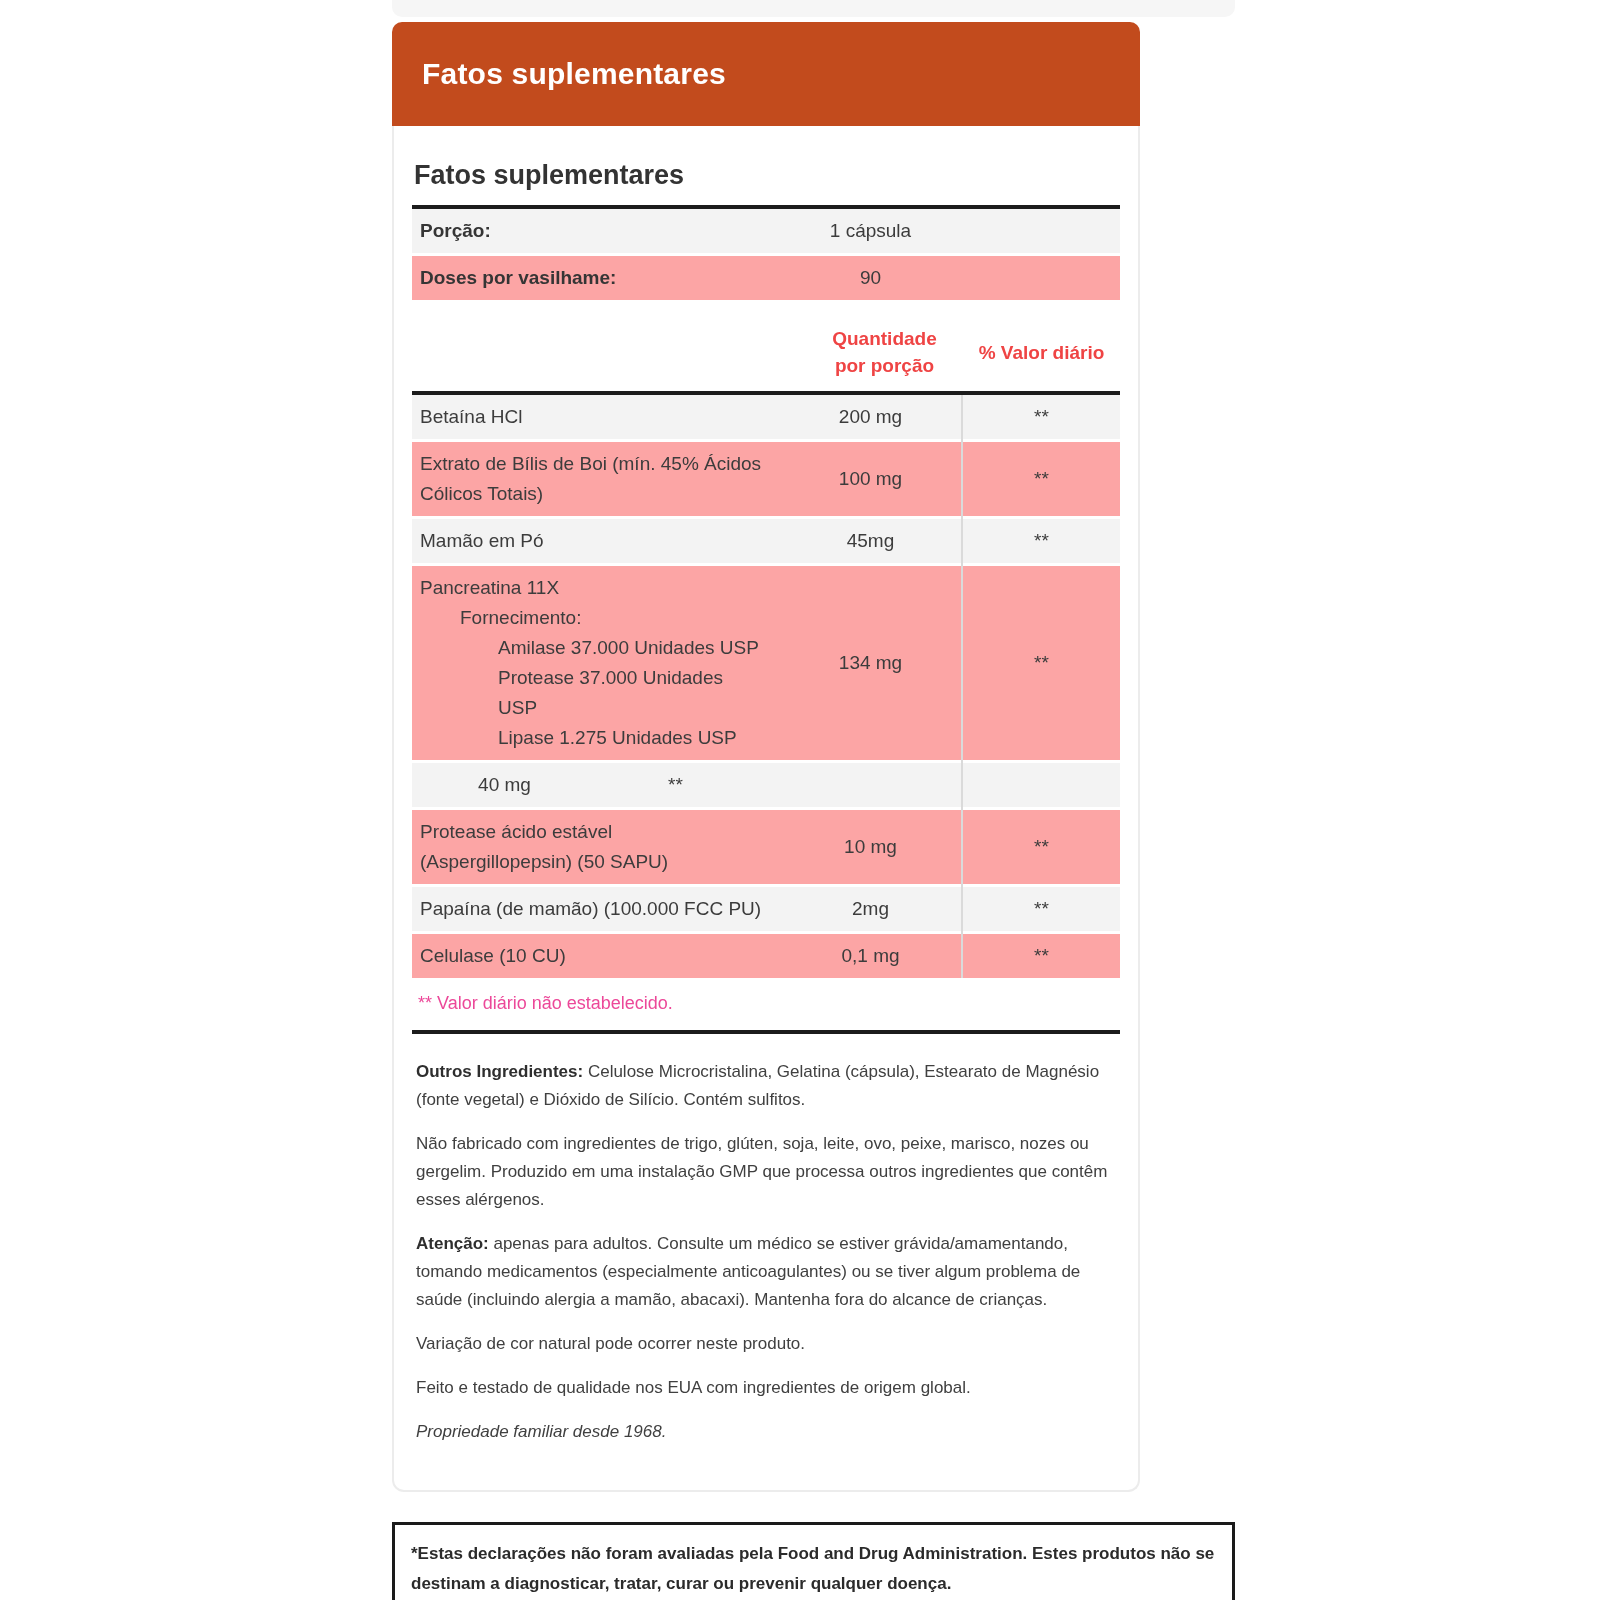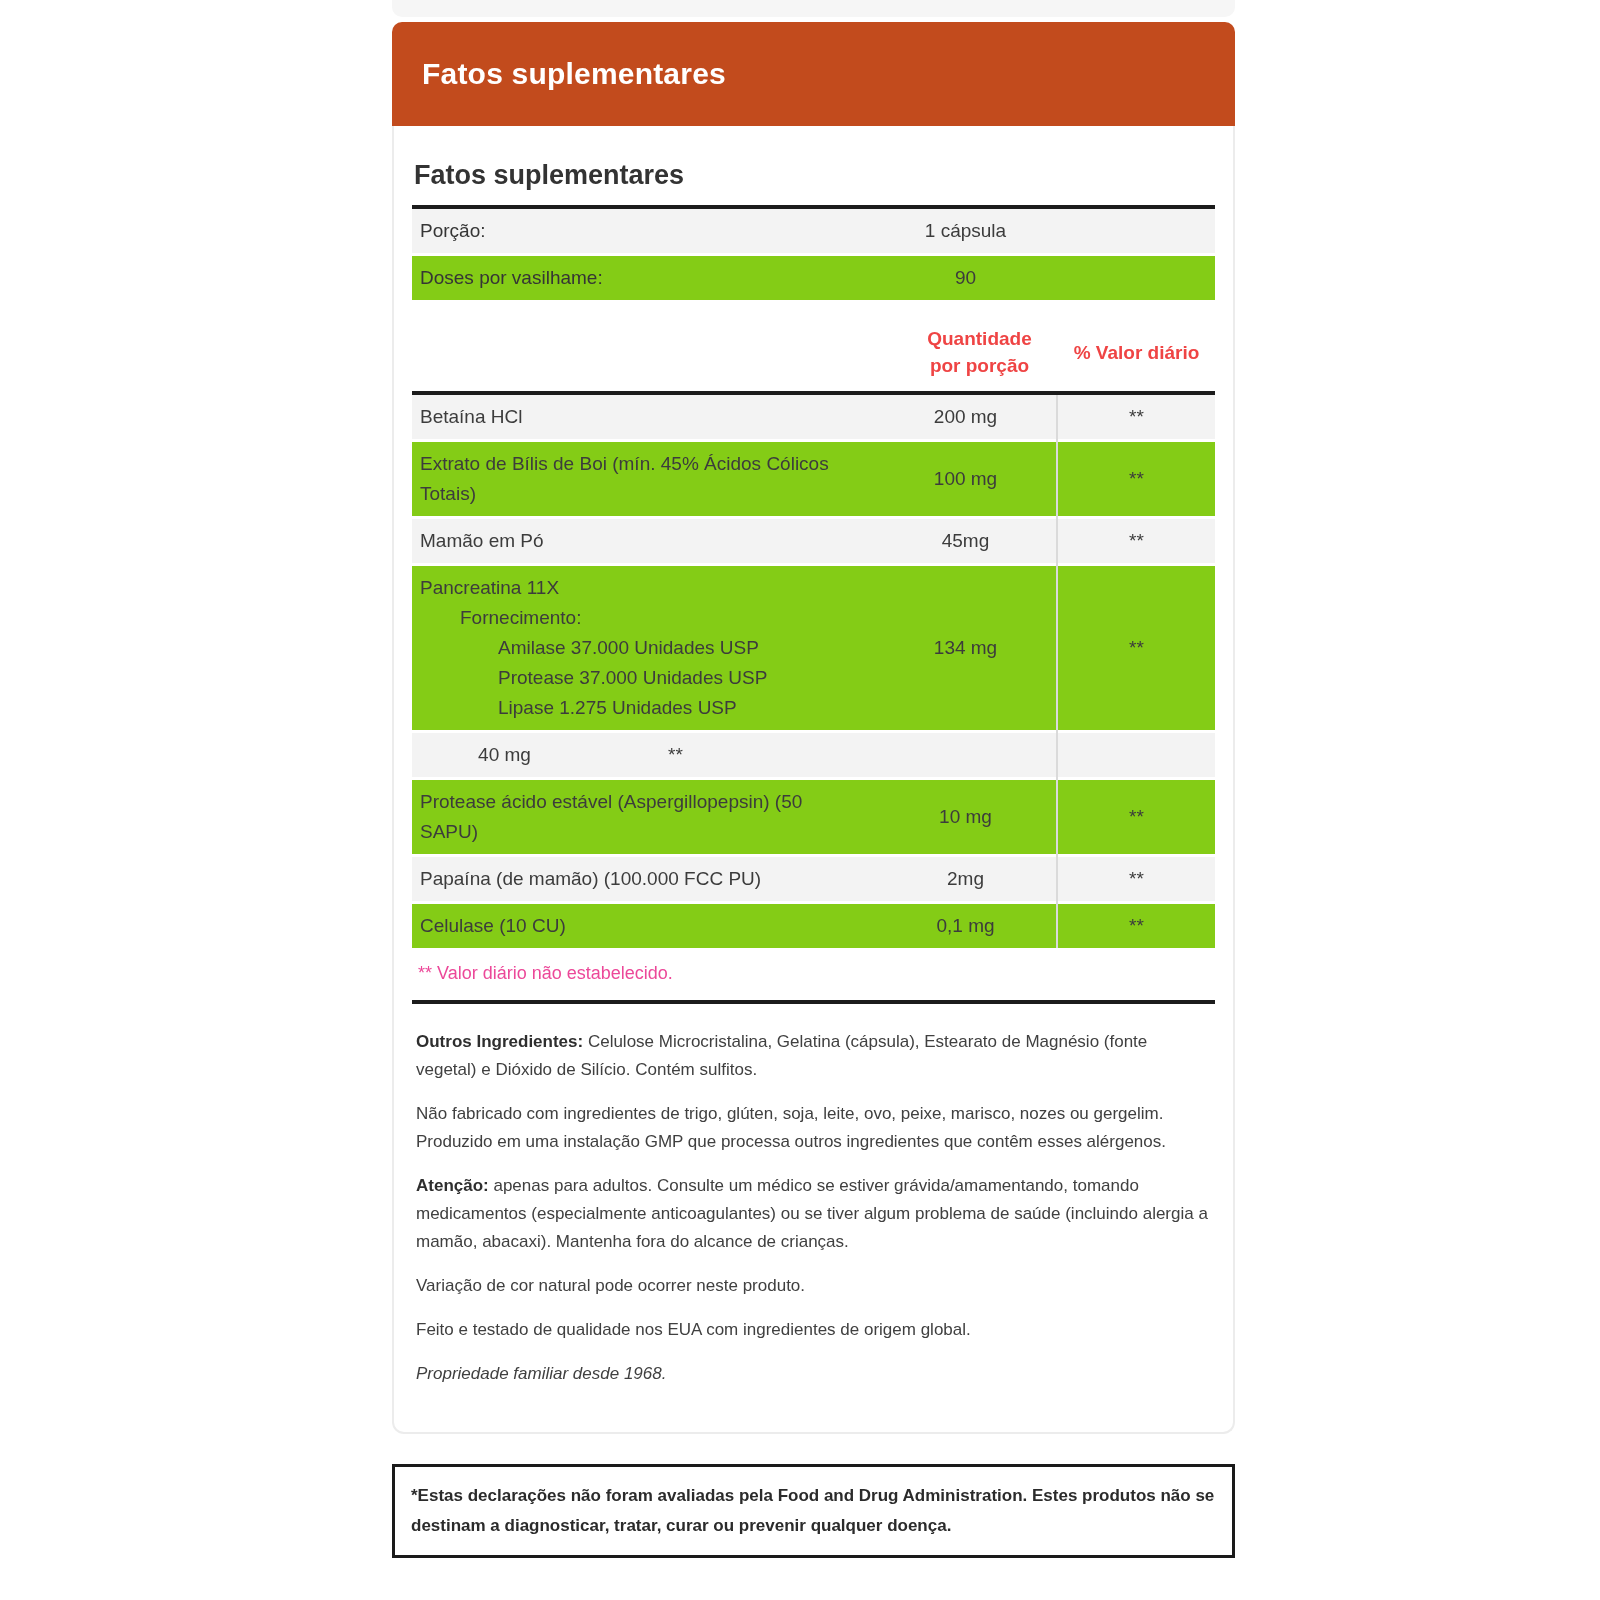--- a/index.html
+++ b/index.html
@@ -5,39 +5,39 @@
   html,body{margin:0;padding:0;}
   body{
     width:1600px;height:1600px;background:#ffffff;
     font-family:"Liberation Sans",sans-serif;color:#3c3c3c;
     -webkit-font-smoothing:antialiased;overflow:hidden;
   }
   .top-strip{
     width:843px;margin-left:392px;height:17px;background:#f6f6f6;
     border-radius:0 0 10px 10px;
   }
-  .card{width:843px;margin-left:392px;margin-top:5px;}
+  .card{width:748px;margin-left:392px;margin-top:5px;}
   .banner{
     height:104px;background:#c24b1d;border-radius:10px 10px 0 0;
     display:flex;align-items:center;padding:0 30px;box-sizing:border-box;
   }
   .banner h1{color:#ffffff;font-size:30px;font-weight:700;margin:0;letter-spacing:.2px;}
   .card-body{
     background:#ffffff;border:2px solid #ececec;border-top:none;
     border-radius:0 0 12px 12px;padding:34px 18px 28px;box-sizing:border-box;
   }
   .panel-heading{font-size:27px;font-weight:700;color:#333333;margin:0 0 14px 2px;}
   .serving-table{border-top:4px solid #1c1c1c;}
   .row{display:flex;background:#f3f3f3;border-bottom:3px solid #ffffff;font-size:19px;line-height:30px;}
-  .row.alt{background:#84cc16;}
+  .row.alt{background:#fca5a5;}
   .cell{padding:7px 0;box-sizing:border-box;}
   .cell.name{flex:1;padding-left:8px;padding-right:14px;}
   .cell.amount{width:185px;text-align:center;flex:none;}
   .cell.dv{width:157px;text-align:center;flex:none;}
-  .serving-row .cell.name{font-weight:400;color:#353535;}
+  .serving-row .cell.name{font-weight:700;color:#353535;}
   .sub-line{display:block;}
   .sub-1{padding-left:40px;}
   .sub-2{padding-left:78px;}
   .col-headers{
     display:flex;margin-top:22px;border-bottom:4px solid #1c1c1c;
     font-weight:700;color:#ef4444;font-size:19px;line-height:27px;
   }
   .col-headers .cell{padding:0 0 12px;}
   .col-headers .cell.amount{padding-left:14px;padding-right:14px;width:157px;}
   .col-headers .cell.dv{display:flex;align-items:center;justify-content:center;white-space:nowrap;}

